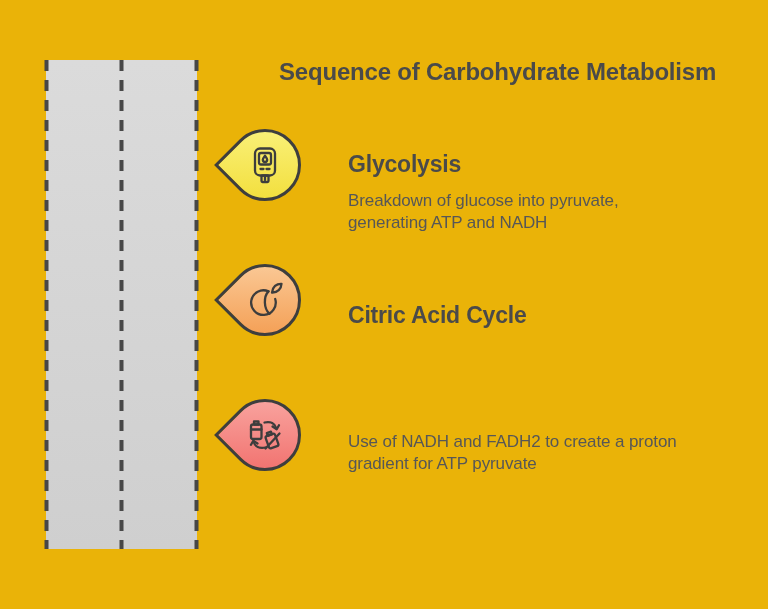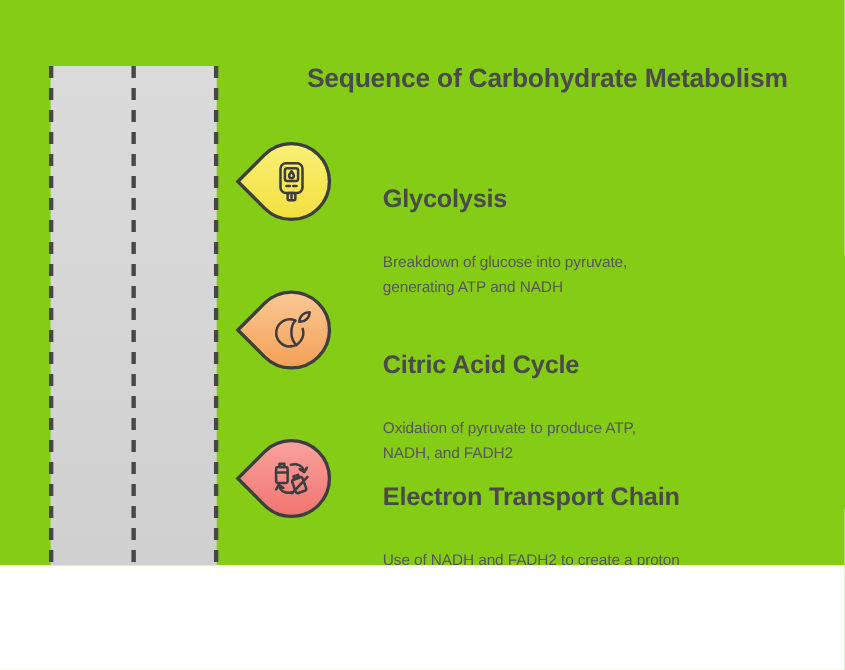--- a/index.html
+++ b/index.html
@@ -4,22 +4,22 @@
 <style>
   html, body {
     margin: 0;
     padding: 0;
     background: #ffffff;
     font-family: "Liberation Sans", sans-serif;
   }
   .canvas {
     position: relative;
     width: 768px;
-    height: 514px;
-    background: #84cc16;
+    height: 609px;
+    background: #eab308;
     overflow: hidden;
   }
 
   
   .road {
     position: absolute;
     left: 44px;
     top: 60px;
   }
 
@@ -79,25 +79,24 @@
   .step-1 { top: 149px; }
   .step-2 { top: 300px; }
   .step-3 { top: 420px; }
 
   .step-heading {
     font-size: 23px;
     font-weight: 700;
     letter-spacing: -0.2px;
     color: #4a4a4a;
     line-height: 30px;
-    margin-top: 16px;
   }
   .step-desc {
-    margin-top: 32px;
-    font-size: 14px;
+    margin-top: 11px;
+    font-size: 17px;
     color: #575757;
     line-height: 22px;
     letter-spacing: -0.1px;
     white-space: pre-line;
   }
 </style>
 </head>
 <body>
 
 <div class="canvas">
@@ -141,40 +140,37 @@
       <svg class="pin-icon" width="40" height="40" viewBox="0 0 40 40">
         <path d="M23.5 11.4 A12.3 12.3 0 1 0 30.2 19.0"></path>
         <path d="M23.5 11.4 C18.5 16.5 18.5 28.5 24.5 33.8"></path>
         <path d="M27 12.5 C27.5 7 31.5 3.5 36.5 3.8 C36.3 9 32.5 12.8 27 12.5 Z"></path>
       </svg>
     </div>
   </div>
 
   <div class="step step-2">
     <div class="step-heading">Citric Acid Cycle</div>
-    <div class="step-desc">Oxidation of pyruvate to produce ATP,
-NADH, and FADH2</div>
   </div>
 
   <div class="pin pin-3">
     <div class="pin-inner">
       <svg class="pin-icon" width="40" height="40" viewBox="0 0 40 40">
         <rect x="6" y="9.5" width="10.5" height="14.5" rx="2"></rect>
         <rect x="9" y="6.5" width="4.5" height="3"></rect>
         <path d="M6 14.5 h10.5"></path>
         <path d="M19.5 7.5 C25.5 6 30 8.5 31.5 13.5"></path>
         <path d="M27.5 11.5 L31.7 14.2 L34 10.2"></path>
         <rect x="22" y="19.5" width="10" height="13" rx="2" transform="rotate(-20 27 26)"></rect>
         <rect x="24.8" y="16.9" width="4.4" height="2.8" transform="rotate(-20 27 26)"></rect>
         <path d="M20.5 33.5 L34.5 18.5"></path>
         <path d="M20.5 32.5 C14.5 34 10 31.5 8.5 26.5"></path>
         <path d="M12.5 28.5 L8.3 25.8 L6 29.8"></path>
       </svg>
     </div>
   </div>
 
   <div class="step step-3">
-    <div class="step-heading">Electron Transport Chain</div>
     <div class="step-desc">Use of NADH and FADH2 to create a proton
 gradient for ATP pyruvate</div>
   </div>
 
 </div>
 
 </body></html>

